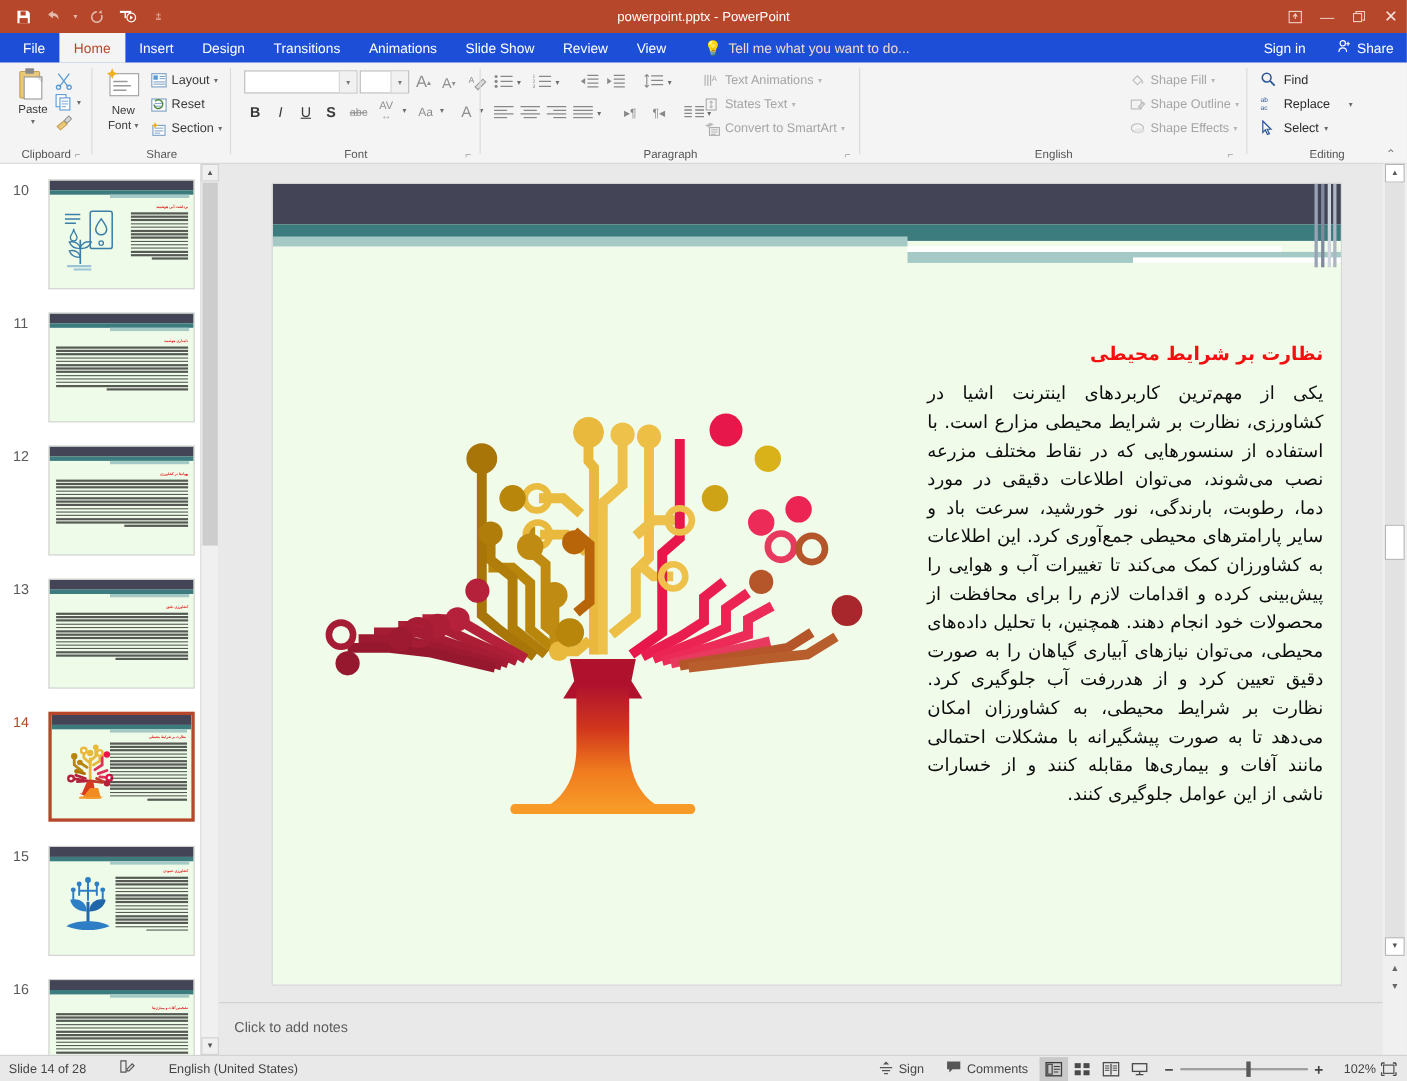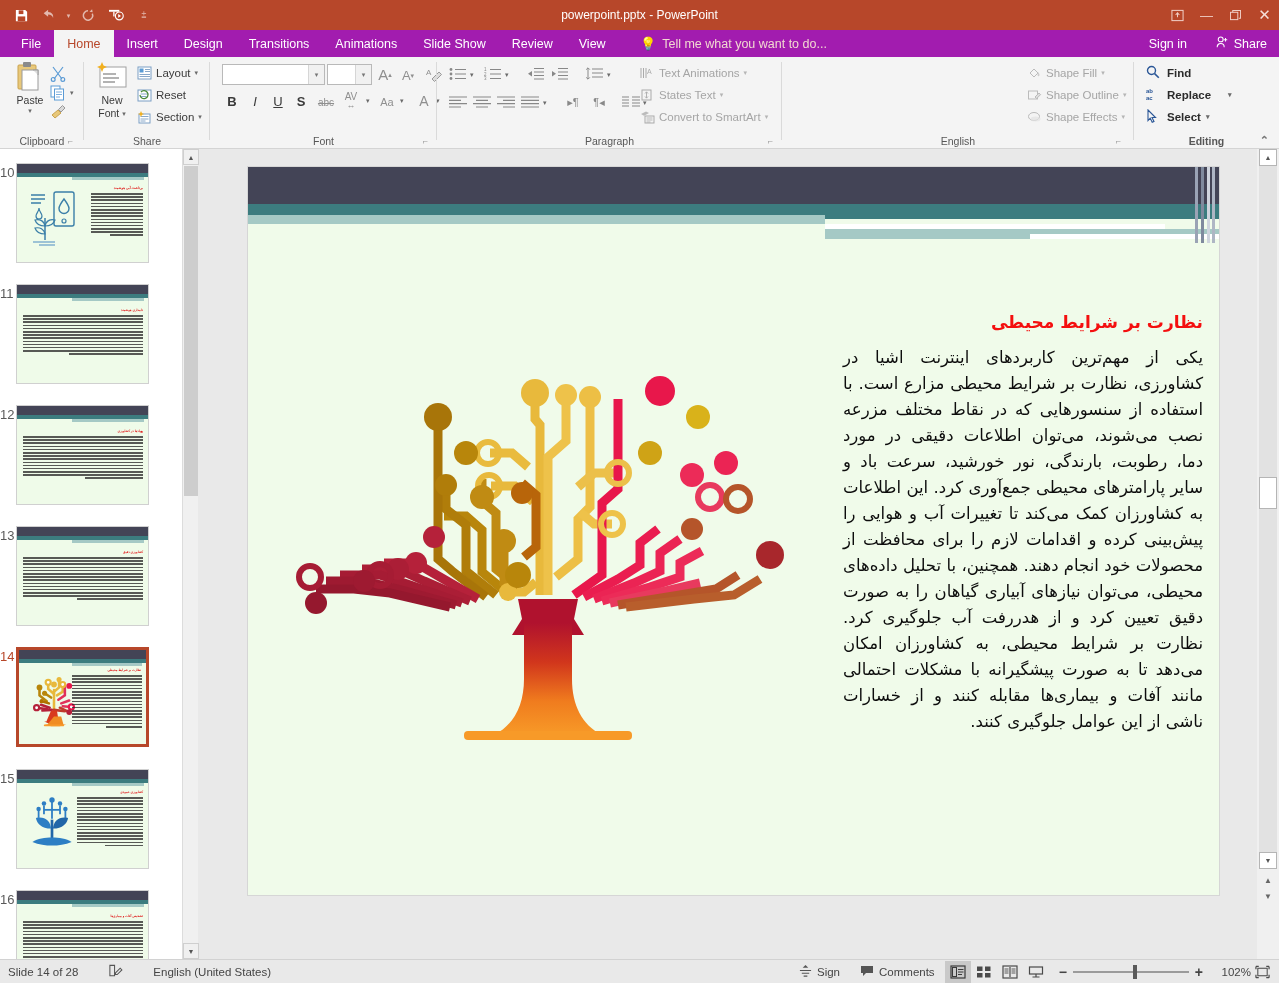--- a/index.html
+++ b/index.html
@@ -31,21 +31,21 @@
   .wincontrols { position: absolute; right: 0; top: 0; height: 30px; display: flex; align-items: center; }
   .wc {
     width: 29px; height: 30px; display: flex; align-items: center; justify-content: center;
     color: #f0cfc6; font-size: 13px;
   }
   .wc.close { color: #f6e0d9; font-size: 15px; }
 
   
   .tabsrow {
     position: absolute; top: 30px; left: 0; width: 1279px; height: 27px;
-    background: #a21caf;
+    background: #1d4ed8;
   }
   .tabs { position: absolute; left: 8px; top: 0; height: 27px; display: flex; align-items: stretch; }
   .tab {
     padding: 0 13px; display: flex; align-items: center;
     font-size: 12.5px; color: #fff; height: 27px;
   }
   .tab.active { background: #f4f4f4; color: #b7472a; }
   .tellme {
     position: absolute; left: 640px; top: 0; height: 27px;
     display: flex; align-items: center; gap: 6px;
@@ -133,21 +133,21 @@
     display: flex; align-items: center; gap: 5px; font-size: 11.5px; color: #2b2b2b; height: 22px;
   }
 
   
   .leftpanel {
     position: absolute; top: 149px; left: 0; width: 182px; height: 810px;
     background: #fff; overflow: hidden;
   }
   .thumbrow { position: absolute; left: 0; width: 182px; display: flex; align-items: flex-start; }
   .thumbnum {
-    width: 16px; text-align: center; padding-right: 6px;
+    width: 44px; text-align: center; padding-right: 6px;
     font-size: 13px; color: #5a5a5a; padding-top: 2px;
   }
   .thumb {
     width: 133px; height: 100px; background: #effbe9; position: relative;
     border: 1px solid #d0d0d0; overflow: hidden;
   }
   .thumb.sel { border: 3px solid #b7472a; }
   .thumbnum.sel { color: #b7472a; }
   .tb-dark { position: absolute; left: 0; top: 0; width: 100%; height: 9px; background: #434456; }
   .tb-teal { position: absolute; left: 0; top: 9px; width: 100%; height: 4px; background: #3c7c7f; }
@@ -599,21 +599,21 @@
           </span>
           <span style="color:#a5a5a5;">Shape Effects</span>
           <span class="caret" style="color:#b5b5b5;">▾</span>
         </div>
       </div>
       <div class="group-label">English</div>
       <div class="dlg" style="right:10px;">⌐</div>
       <div class="group-sep" style="right:0;"></div>
     </div>
 
-    <div class="group" style="left:1134px; width:145px;font-weight:bold;">
+    <div class="group" style="left:1134px; width:145px;">
       <div style="position:absolute; left:12px; top:5px;">
         <div class="edit-item">
           <span class="ico" style="width:16px;">
             <svg width="14" height="14" viewBox="0 0 14 14">
                 <circle cx="5.5" cy="5.5" r="4" fill="none" stroke="#2b5797" stroke-width="1.4"></circle>
                 <path d="M8.6 8.6l4.2 4.2" stroke="#2b5797" stroke-width="1.6"></path>
               </svg>
           </span>
           <span>Find</span>
         </div>
@@ -1008,20 +1008,23 @@
           <path d="M246 316h48v56c0 26 10 46 30 56h-108c20-10 30-30 30-56z" fill="url(#trunkG)"></path>
           <rect x="186" y="424" width="168" height="9" rx="4" fill="#f79a28"></rect>
         </svg>
       </div>
 
       <div class="slide-title">نظارت بر شرایط محیطی</div>
       <div class="slide-body">یکی از مهم‌ترین کاربردهای اینترنت اشیا در کشاورزی، نظارت بر شرایط محیطی مزارع است. با استفاده از سنسورهایی که در نقاط مختلف مزرعه نصب می‌شوند، می‌توان اطلاعات دقیقی در مورد دما، رطوبت، بارندگی، نور خورشید، سرعت باد و سایر پارامترهای محیطی جمع‌آوری کرد. این اطلاعات به کشاورزان کمک می‌کند تا تغییرات آب و هوایی را پیش‌بینی کرده و اقدامات لازم را برای محافظت از محصولات خود انجام دهند. همچنین، با تحلیل داده‌های محیطی، می‌توان نیازهای آبیاری گیاهان را به صورت دقیق تعیین کرد و از هدررفت آب جلوگیری کرد. نظارت بر شرایط محیطی، به کشاورزان امکان می‌دهد تا به صورت پیشگیرانه با مشکلات احتمالی مانند آفات و بیماری‌ها مقابله کنند و از خسارات ناشی از این عوامل جلوگیری کنند.</div>
     </div>
   </div>
 
+  <div class="notes">
+    <div class="notes-text">Click to add notes</div>
+  </div>
 
   <div class="right-scroll">
     <div class="rs-btn" style="top:0;">▲</div>
     <div class="rs-track"></div>
     <div class="rs-thumb" style="top:328px; height:32px;"></div>
     <div class="rs-btn" style="top:703px;">▼</div>
     <div class="rs-icon" style="top:724px;">▲</div>
     <div class="rs-icon" style="top:740px;">▼</div>
   </div>
 

